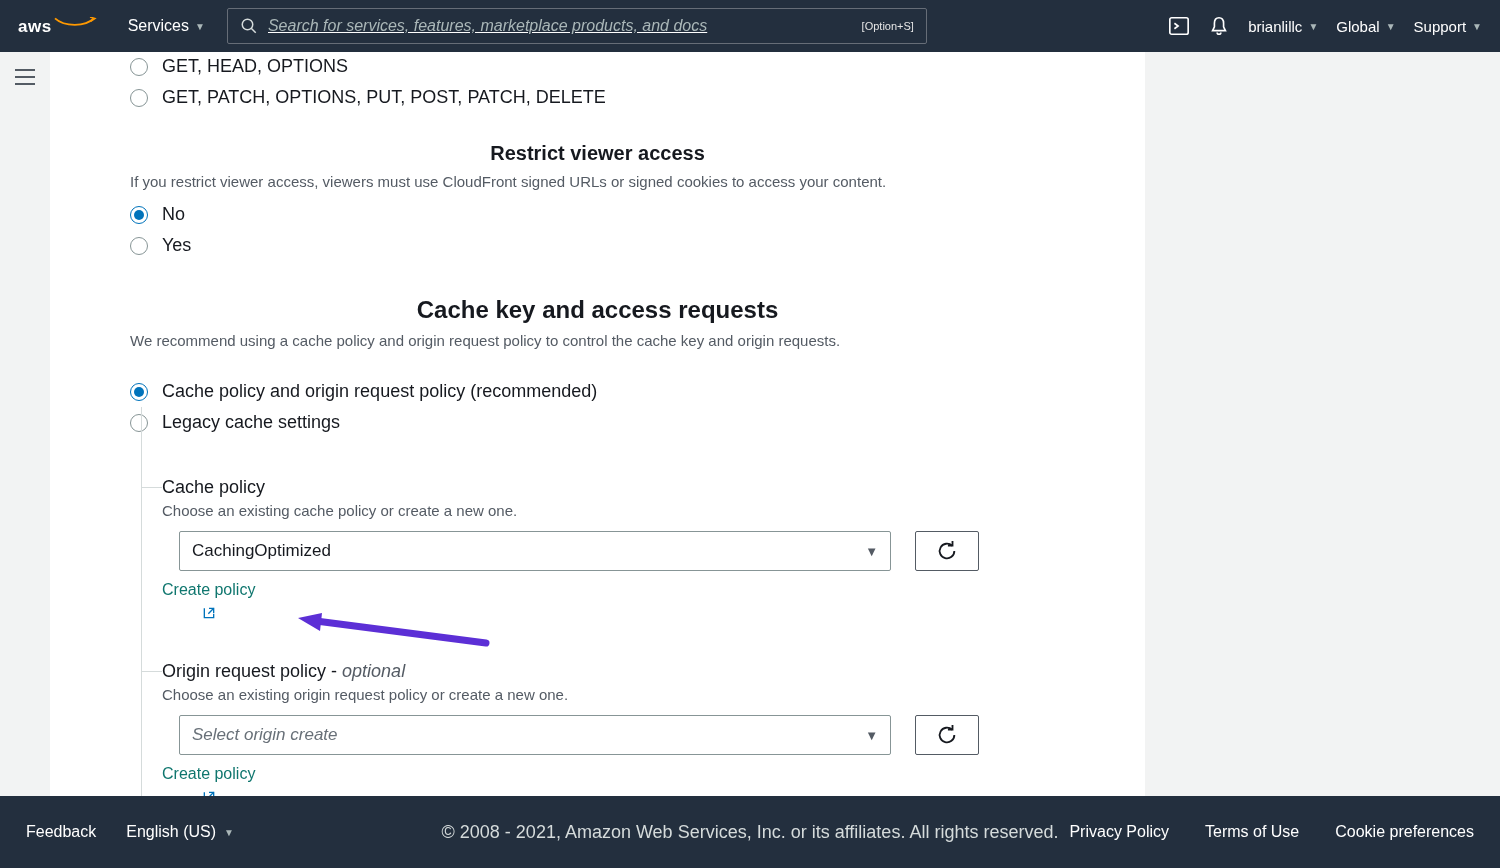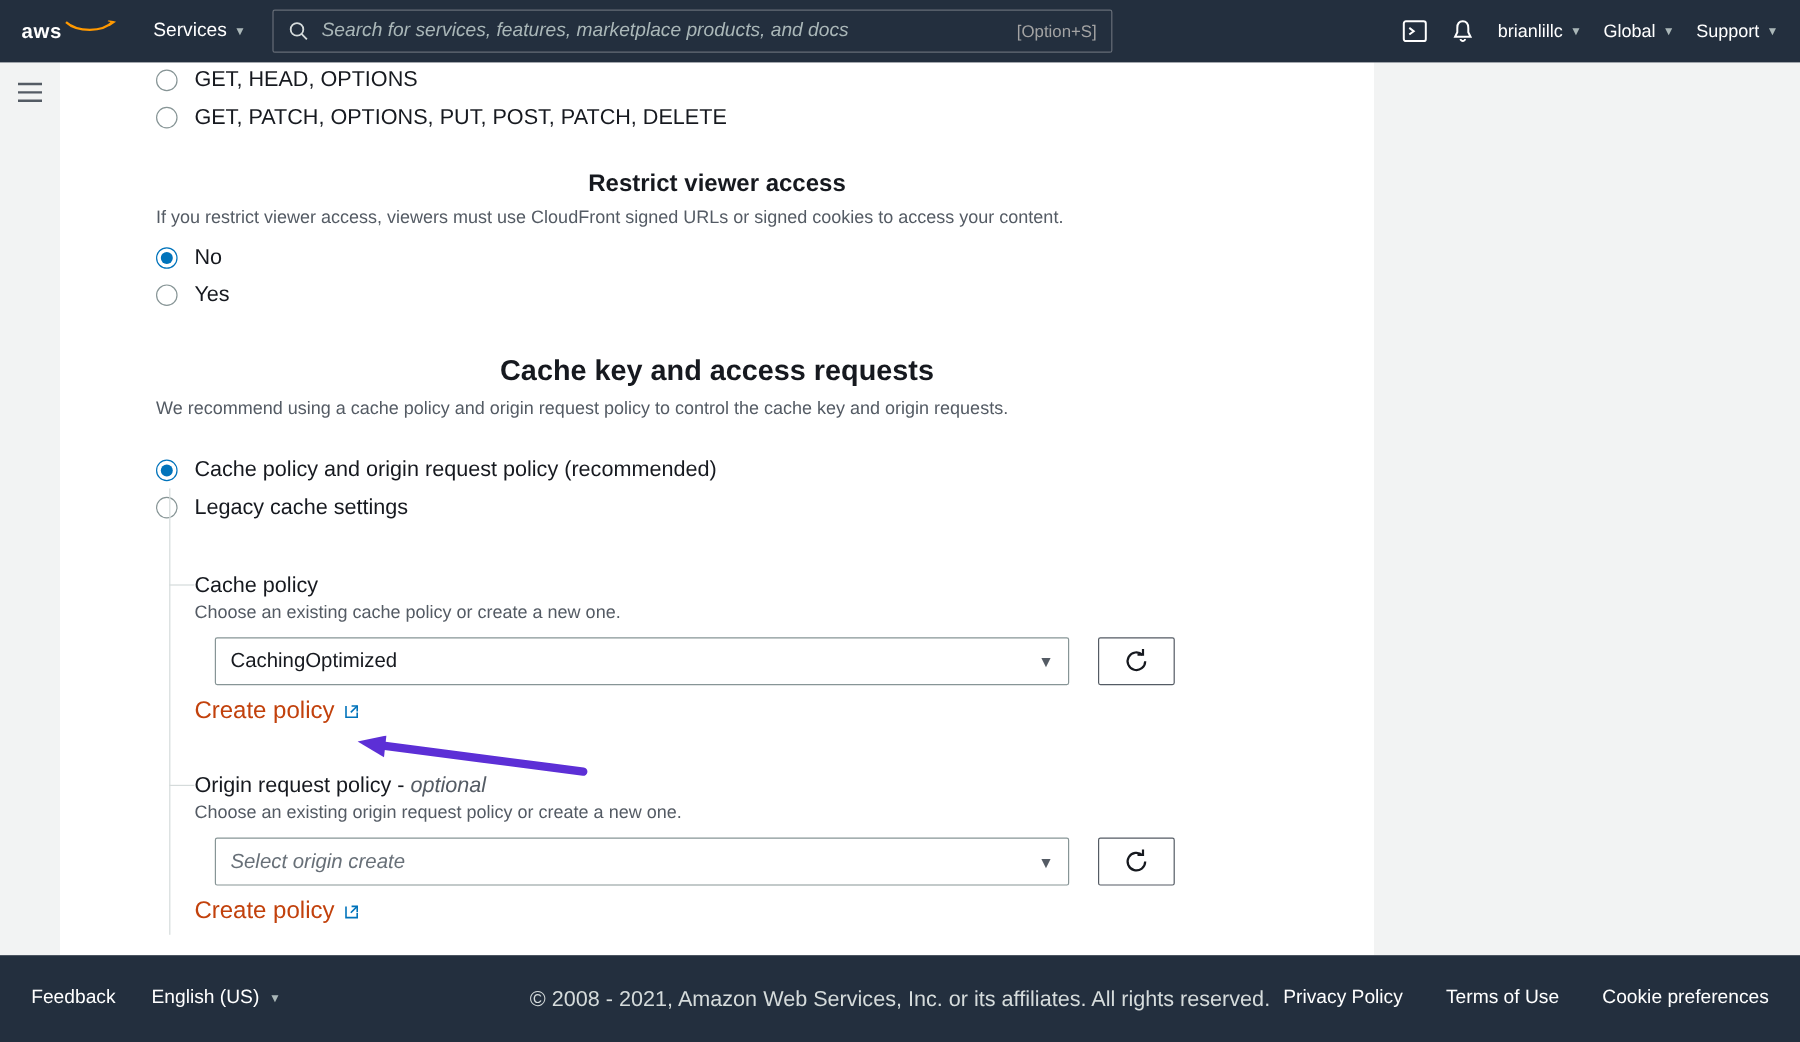--- a/index.html
+++ b/index.html
@@ -4,23 +4,23 @@
 <style>
   * { box-sizing: border-box; margin: 0; padding: 0; }
   html, body { width: 1500px; height: 868px; font-family: "Amazon Ember", "Helvetica Neue", Arial, sans-serif; background: #f2f3f3; overflow: hidden; }
   
   .topnav { position: absolute; top:0; left:0; right:0; height:52px; background:#232f3e; color:#fff; display:flex; align-items:center; padding:0 18px; z-index:10; }
   .aws-logo { display:flex; flex-direction:row; align-items:flex-start; margin-right:30px; cursor:pointer; }
   .aws-logo-text { font-weight:700; font-size:17px; letter-spacing:0.5px; color:#fff; line-height:1; }
   .aws-smile { width:46px; height:10px; margin-top:-1px; }
   .services-btn { color:#fff; font-size:16px; display:flex; align-items:center; gap:6px; cursor:pointer; margin-right:22px; }
   .searchbar { flex: 0 0 700px; height:36px; border:1px solid #666d77; border-radius:2px; display:flex; align-items:center; padding:0 12px; color:#d5dbdb; gap:10px; }
-  .searchbar input { flex:1; background:transparent; border:none; outline:none; color:#fff; font-size:16px; font-style:italic; }
+  .searchbar input { flex:1; background:transparent; border:none; outline:none; color:#fff; font-size:16px; font-style:italic;text-decoration:underline; }
   .searchbar input::placeholder { color:#aab7b8; font-style:italic; }
-  .searchbar .shortcut { color:#a3a3a3; font-size:14px; }
+  .searchbar .shortcut { color:#e5e5e5; font-size:11px; }
   .topnav-spacer { flex:1; }
   .topnav-right { display:flex; align-items:center; gap:18px; }
   .icon-btn { color:#fff; cursor:pointer; display:flex; align-items:center; }
   .nav-item { color:#fff; font-size:15px; display:flex; align-items:center; gap:6px; cursor:pointer;justify-content:flex-end; }
   .tri { font-size:10px; color:#aab7b8; }
   
   .side-hamburger { position:absolute; top:68px; left:14px; cursor:pointer; }
   
   .main-col { position:absolute; top:52px; bottom:72px; left:50px; width:1095px; background:#fff; overflow:hidden; }
   .content { padding:0 80px 30px 80px; }
@@ -35,21 +35,21 @@
   .vline { position:absolute; left:-21px; top:-70px; bottom:-8px; width:1px; background:#d5dbdb; }
   .hconn { position:absolute; left:-21px; width:21px; height:1px; background:#d5dbdb; }
   .field-label { font-size:18px; color:#16191f; }
   .field-label .opt { font-style:italic; color:#545b64; font-weight:400; }
   .field-hint { font-size:15px; color:#545b64; margin-top:4px; }
   .select-row { display:flex; align-items:center; gap:24px; margin-top:12px; }
   .select { width:712px; height:40px; border:1px solid #879596; border-radius:2px; display:flex; align-items:center; padding:0 12px; font-size:17px; color:#16191f; background:#fff; cursor:pointer; position:relative;margin-left:17px; }
   .select .placeholder { color:#687078; font-style:italic; }
   .select .caret { margin-left:auto; color:#545b64; font-size:13px; }
   .refresh-btn { width:64px; height:40px; border:1px solid #545b64; border-radius:2px; display:flex; align-items:center; justify-content:center; cursor:pointer; background:#fff; }
-  .link { color:#c2410c; font-size:20px; display:inline-flex; align-items:center; gap:6px; margin-top:10px; cursor:pointer; }
+  .link { color:#0f766e; font-size:16px; display:inline-flex; align-items:center; gap:6px; margin-top:10px; cursor:pointer;flex-direction:column; }
   
   .arrow-annot { position:absolute; pointer-events:none; }
   
   .footer { position:absolute; bottom:0; left:0; right:0; height:72px; background:#232f3e; color:#fff; display:flex; align-items:center; padding:0 26px; font-size:16px; gap:30px; }
   .footer .lang { display:flex; align-items:center; gap:8px; cursor:pointer; }
   .footer .copyright { position:absolute; left:50%; transform:translateX(-50%); color:#d5dbdb; font-size:18px; }
   .footer-right { margin-left:auto; display:flex; gap:36px; }
   .footer a { color:#fff; text-decoration:none; }
   svg { display:block; }
 </style>

